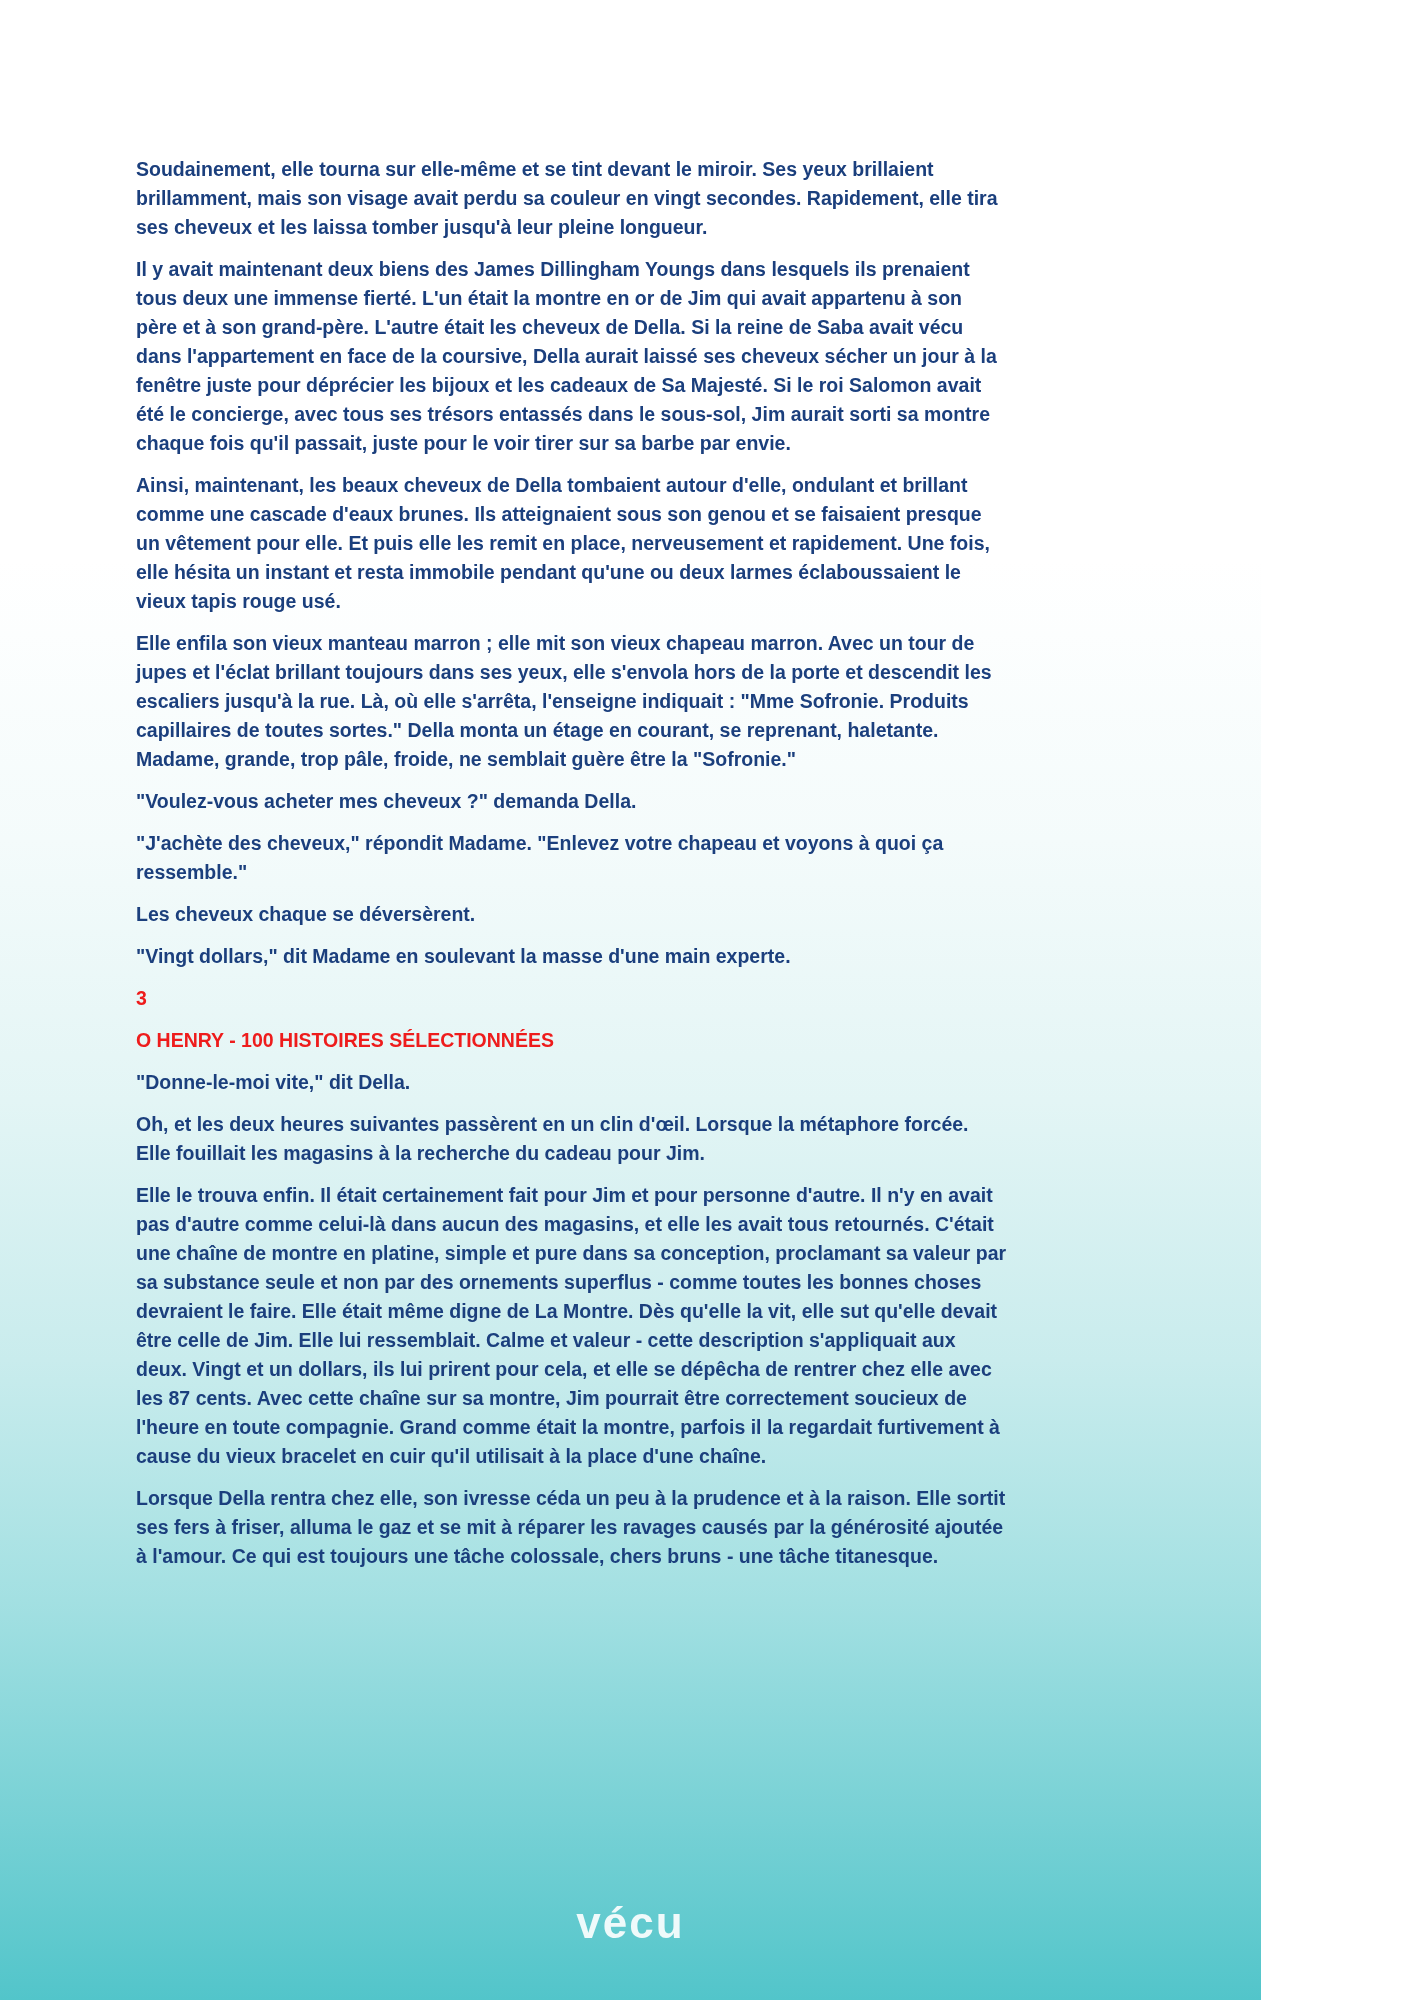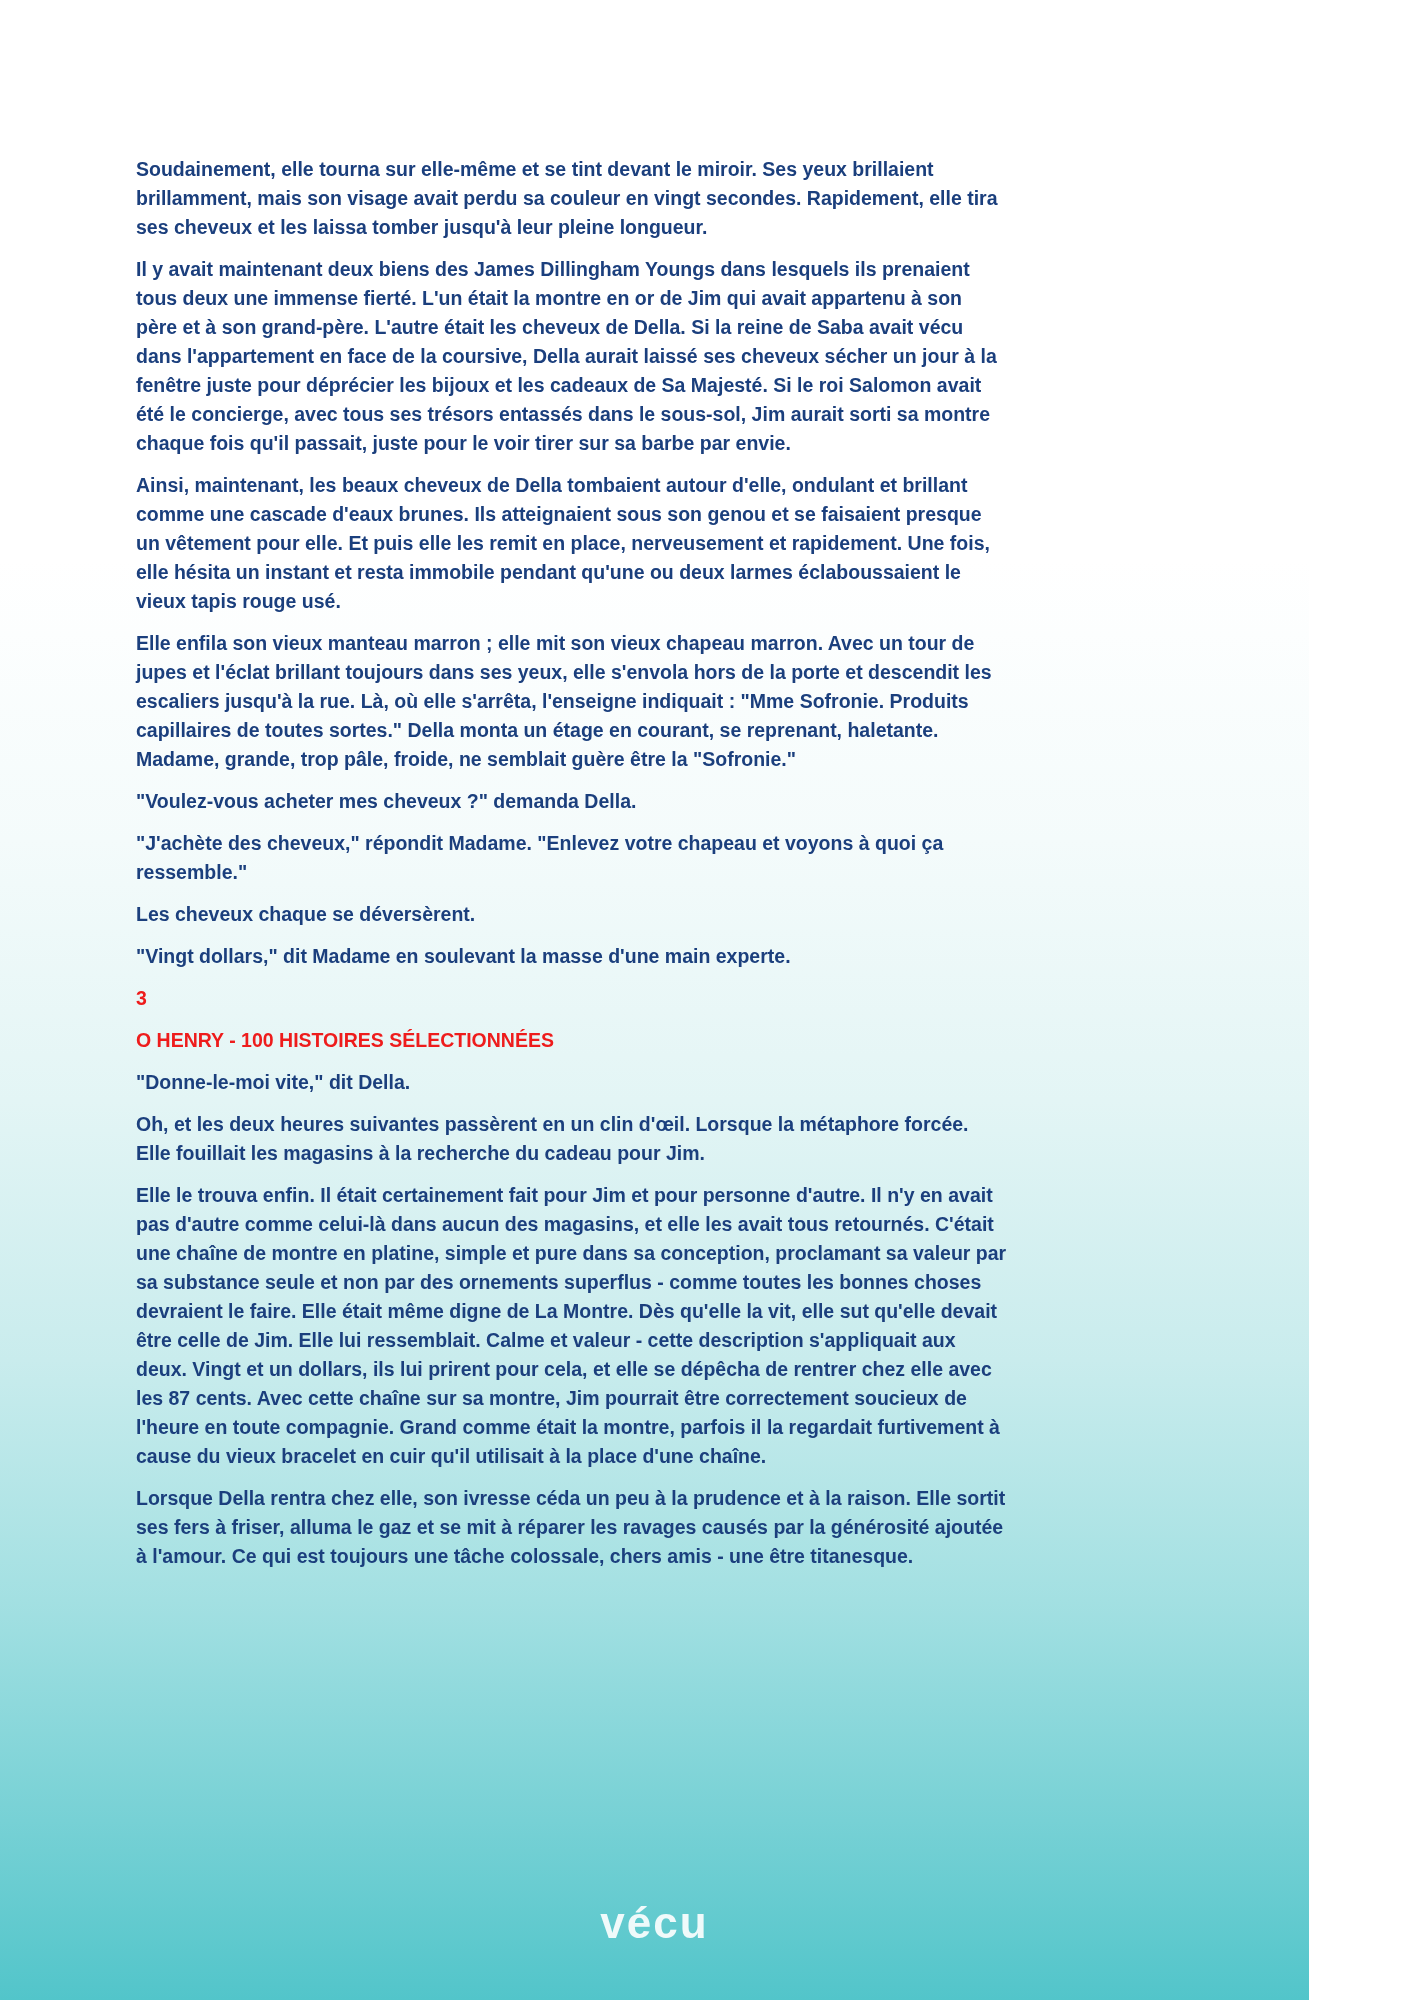--- a/index.html
+++ b/index.html
@@ -16,21 +16,20 @@
     overflow: hidden;
     background: linear-gradient(180deg,
       #ffffff 0%,
       #ffffff 28%,
       #f4fbfb 42%,
       #e3f5f5 55%,
       #c9eced 68%,
       #a3e0e2 80%,
       #77d1d5 91%,
       #52c5ca 100%);
-    padding-left: 48px;
   }
   .content {
     position: absolute;
     top: 155px;
     left: 136px;
     width: 872px;
   }
   .content p {
     margin: 0 0 13px 0;
     font-size: 19.5px;
@@ -65,16 +64,16 @@
     <p class="body">Elle enfila son vieux manteau marron ; elle mit son vieux chapeau marron. Avec un tour de jupes et l'éclat brillant toujours dans ses yeux, elle s'envola hors de la porte et descendit les escaliers jusqu'à la rue. Là, où elle s'arrêta, l'enseigne indiquait : "Mme Sofronie. Produits capillaires de toutes sortes." Della monta un étage en courant, se reprenant, haletante. Madame, grande, trop pâle, froide, ne semblait guère être la "Sofronie."</p>
     <p class="body">"Voulez-vous acheter mes cheveux ?" demanda Della.</p>
     <p class="body">"J'achète des cheveux," répondit Madame. "Enlevez votre chapeau et voyons à quoi ça ressemble."</p>
     <p class="body">Les cheveux chaque se déversèrent.</p>
     <p class="body">"Vingt dollars," dit Madame en soulevant la masse d'une main experte.</p>
     <p class="accent">3</p>
     <p class="accent">O HENRY - 100 HISTOIRES SÉLECTIONNÉES</p>
     <p class="body">"Donne-le-moi vite," dit Della.</p>
     <p class="body">Oh, et les deux heures suivantes passèrent en un clin d'œil. Lorsque la métaphore forcée. Elle fouillait les magasins à la recherche du cadeau pour Jim.</p>
     <p class="body">Elle le trouva enfin. Il était certainement fait pour Jim et pour personne d'autre. Il n'y en avait pas d'autre comme celui-là dans aucun des magasins, et elle les avait tous retournés. C'était une chaîne de montre en platine, simple et pure dans sa conception, proclamant sa valeur par sa substance seule et non par des ornements superflus - comme toutes les bonnes choses devraient le faire. Elle était même digne de La Montre. Dès qu'elle la vit, elle sut qu'elle devait être celle de Jim. Elle lui ressemblait. Calme et valeur - cette description s'appliquait aux deux. Vingt et un dollars, ils lui prirent pour cela, et elle se dépêcha de rentrer chez elle avec les 87 cents. Avec cette chaîne sur sa montre, Jim pourrait être correctement soucieux de l'heure en toute compagnie. Grand comme était la montre, parfois il la regardait furtivement à cause du vieux bracelet en cuir qu'il utilisait à la place d'une chaîne.</p>
-    <p class="body">Lorsque Della rentra chez elle, son ivresse céda un peu à la prudence et à la raison. Elle sortit ses fers à friser, alluma le gaz et se mit à réparer les ravages causés par la générosité ajoutée à l'amour. Ce qui est toujours une tâche colossale, chers amis - une être titanesque.</p>
+    <p class="body">Lorsque Della rentra chez elle, son ivresse céda un peu à la prudence et à la raison. Elle sortit ses fers à friser, alluma le gaz et se mit à réparer les ravages causés par la générosité ajoutée à l'amour. Ce qui est toujours une tâche colossale, chers bruns - une tâche titanesque.</p>
   </div>
   <div class="watermark">vécu</div>
 </div>
 
 </body></html>

